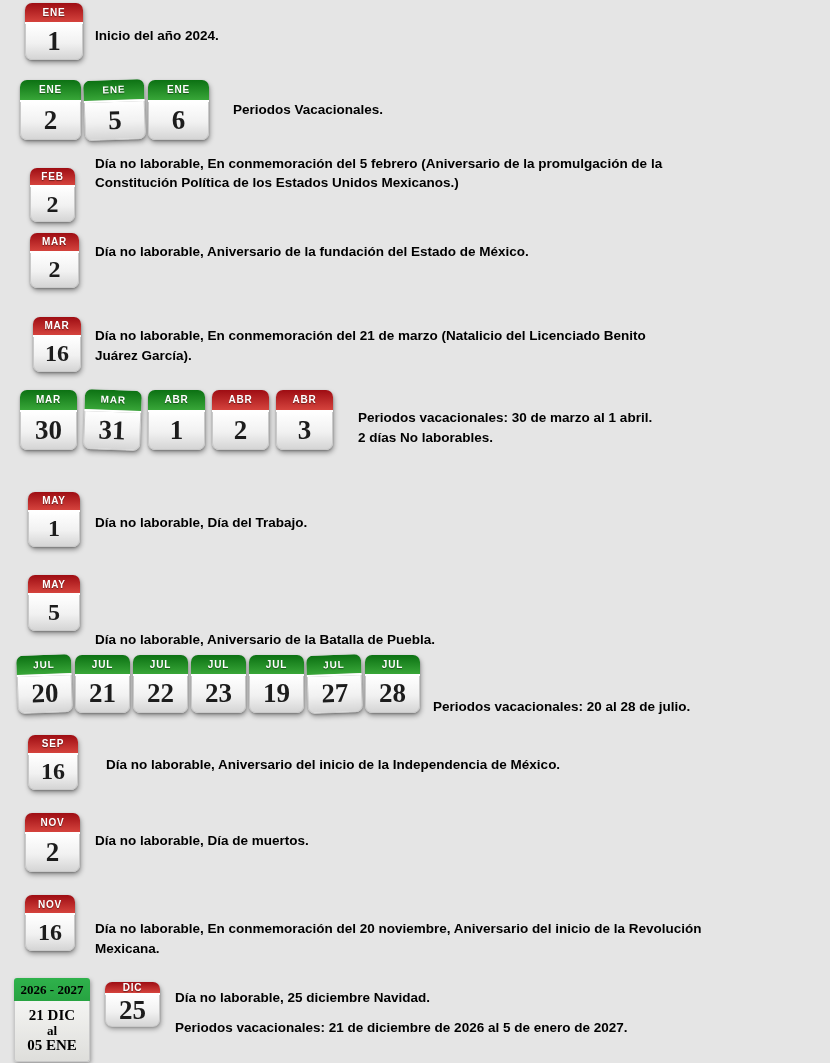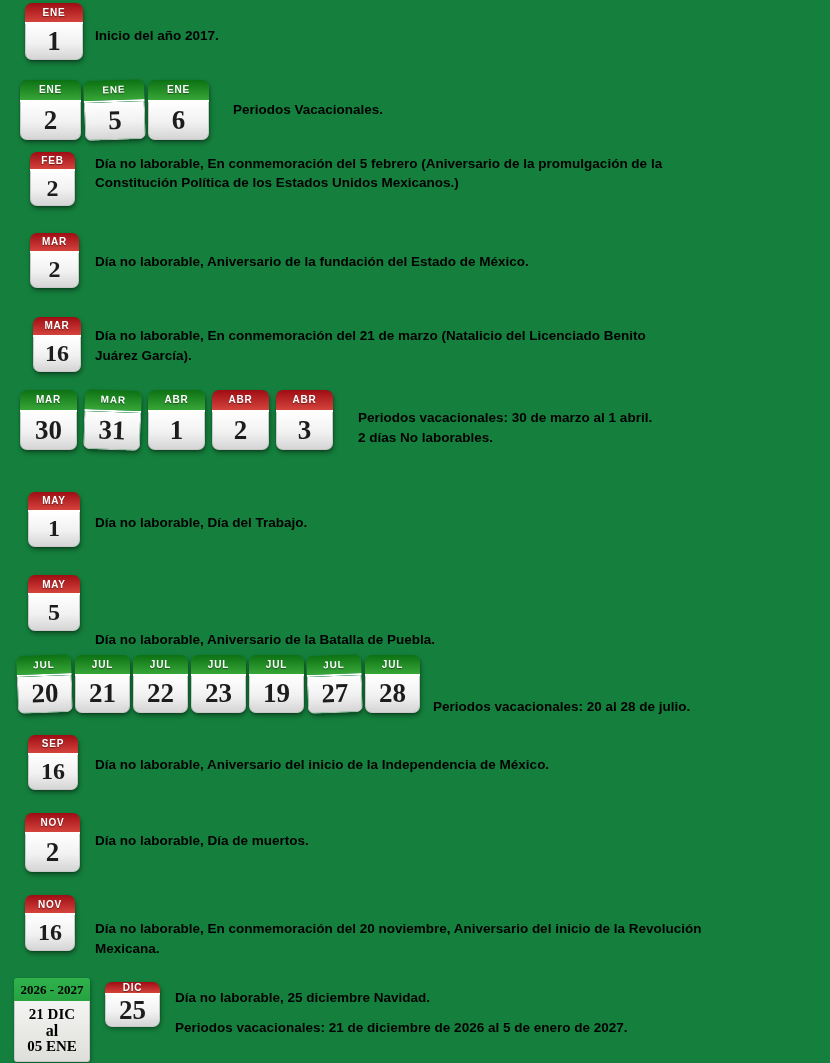--- a/index.html
+++ b/index.html
@@ -1,19 +1,19 @@
 <!DOCTYPE html>
 <html><head>
 <meta charset="utf-8">
 <style>
   html,body{margin:0;padding:0;background:#fff;}
   #page{
     position:relative;
     width:830px;height:1063px;
-    background:#15803d;
+    background:#e5e5e5;
     font-family:"Liberation Sans", sans-serif;
     overflow:hidden;
   }
   
   .cal{
     position:absolute;
     border-radius:7px;
     box-shadow:1px 3px 5px rgba(0,0,0,0.35), 0 1px 2px rgba(0,0,0,0.25);
     display:flex;flex-direction:column;
     box-sizing:border-box;
@@ -58,65 +58,65 @@
   }
   .yearcal-body{
     flex:1;
     background:linear-gradient(#f4f4f2,#dededb);
     border:1px solid #c9c9c9;border-top:none;
     border-radius:0 0 3px 3px;
     display:flex;flex-direction:column;align-items:center;justify-content:center;
     line-height:1.05;
   }
   .yearcal-line1,.yearcal-line3{font-size:15px;}
-  .yearcal-line2{font-size:16px;}
+  .yearcal-line2{font-size:13px;}
   
   .txt{
     position:absolute;
     font-size:13.5px;font-weight:bold;color:#000;
     white-space:nowrap;
   }
 </style>
 </head>
 <body>
 
 <div id="page">
 
   <div class="cal" style="left:25px;top:3px;width:58px;height:57px">
     <div class="cal-header red">ENE</div>
     <div class="cal-body">1</div>
   </div>
-  <div class="txt" style="left:95px;top:28px">Inicio del año 2017.</div>
+  <div class="txt" style="left:95px;top:28px">Inicio del año 2024.</div>
 
   <div class="cal" style="left:20px;top:80px;width:61px;height:60px">
     <div class="cal-header green">ENE</div>
     <div class="cal-body">2</div>
   </div>
   <div class="cal" style="left:84px;top:80px;width:61px;height:60px;transform:rotate(-2deg)">
     <div class="cal-header green">ENE</div>
     <div class="cal-body">5</div>
   </div>
   <div class="cal" style="left:148px;top:80px;width:61px;height:60px">
     <div class="cal-header green">ENE</div>
     <div class="cal-body">6</div>
   </div>
   <div class="txt" style="left:233px;top:102px">Periodos Vacacionales.</div>
 
-  <div class="cal small" style="left:30px;top:152px;width:45px;height:54px">
+  <div class="cal small" style="left:30px;top:168px;width:45px;height:54px">
     <div class="cal-header red">FEB</div>
     <div class="cal-body">2</div>
   </div>
   <div class="txt" style="left:95px;top:156px">Día no laborable, En conmemoración del 5 febrero (Aniversario de la promulgación de la</div>
   <div class="txt" style="left:95px;top:175px">Constitución Política de los Estados Unidos Mexicanos.)</div>
 
   <div class="cal small" style="left:30px;top:233px;width:49px;height:55px">
     <div class="cal-header red">MAR</div>
     <div class="cal-body">2</div>
   </div>
-  <div class="txt" style="left:95px;top:254px">Día no laborable, Aniversario de la fundación del Estado de México.</div>
+  <div class="txt" style="left:95px;top:244px">Día no laborable, Aniversario de la fundación del Estado de México.</div>
 
   <div class="cal small" style="left:33px;top:317px;width:48px;height:55px">
     <div class="cal-header red">MAR</div>
     <div class="cal-body">16</div>
   </div>
   <div class="txt" style="left:95px;top:328px">Día no laborable, En conmemoración del 21 de marzo (Natalicio del Licenciado Benito</div>
   <div class="txt" style="left:95px;top:348px">Juárez García).</div>
 
   <div class="cal" style="left:20px;top:390px;width:57px;height:60px">
     <div class="cal-header green">MAR</div>
@@ -180,21 +180,21 @@
   <div class="cal" style="left:365px;top:655px;width:55px;height:58px">
     <div class="cal-header green">JUL</div>
     <div class="cal-body">28</div>
   </div>
   <div class="txt" style="left:433px;top:699px">Periodos vacacionales: 20 al 28 de julio.</div>
 
   <div class="cal small" style="left:28px;top:735px;width:50px;height:55px">
     <div class="cal-header red">SEP</div>
     <div class="cal-body">16</div>
   </div>
-  <div class="txt" style="left:95px;top:757px">Día no laborable, Aniversario del inicio de la Independencia de México.</div>
+  <div class="txt" style="left:106px;top:757px">Día no laborable, Aniversario del inicio de la Independencia de México.</div>
 
   <div class="cal" style="left:25px;top:813px;width:55px;height:59px">
     <div class="cal-header red">NOV</div>
     <div class="cal-body">2</div>
   </div>
   <div class="txt" style="left:95px;top:833px">Día no laborable, Día de muertos.</div>
 
   <div class="cal small" style="left:25px;top:895px;width:50px;height:56px">
     <div class="cal-header red">NOV</div>
     <div class="cal-body">16</div>

